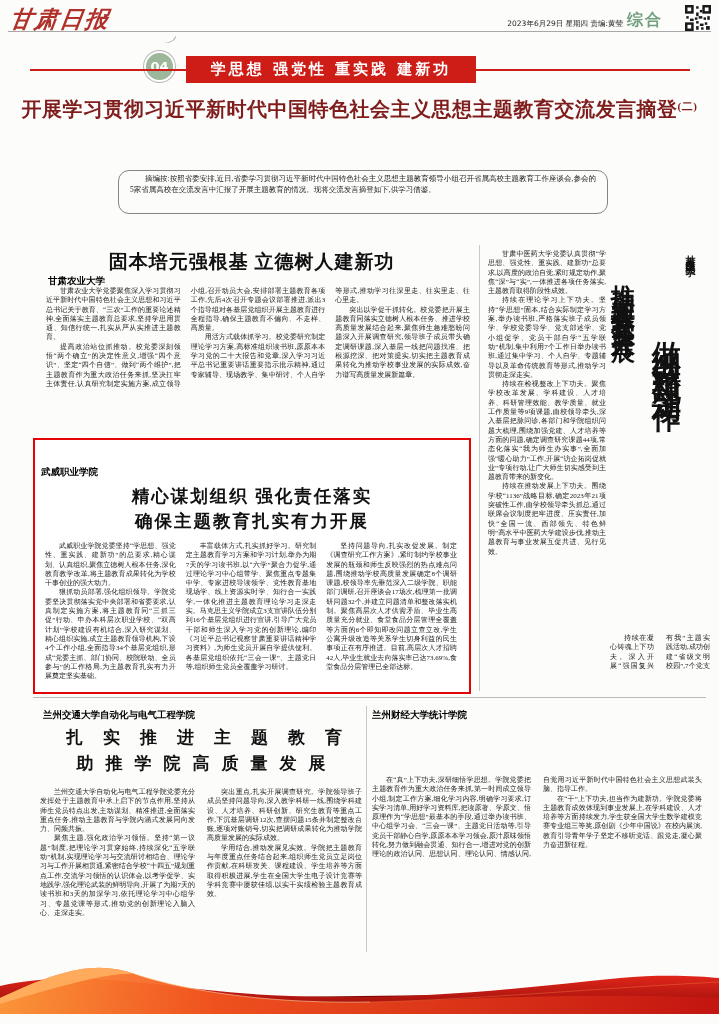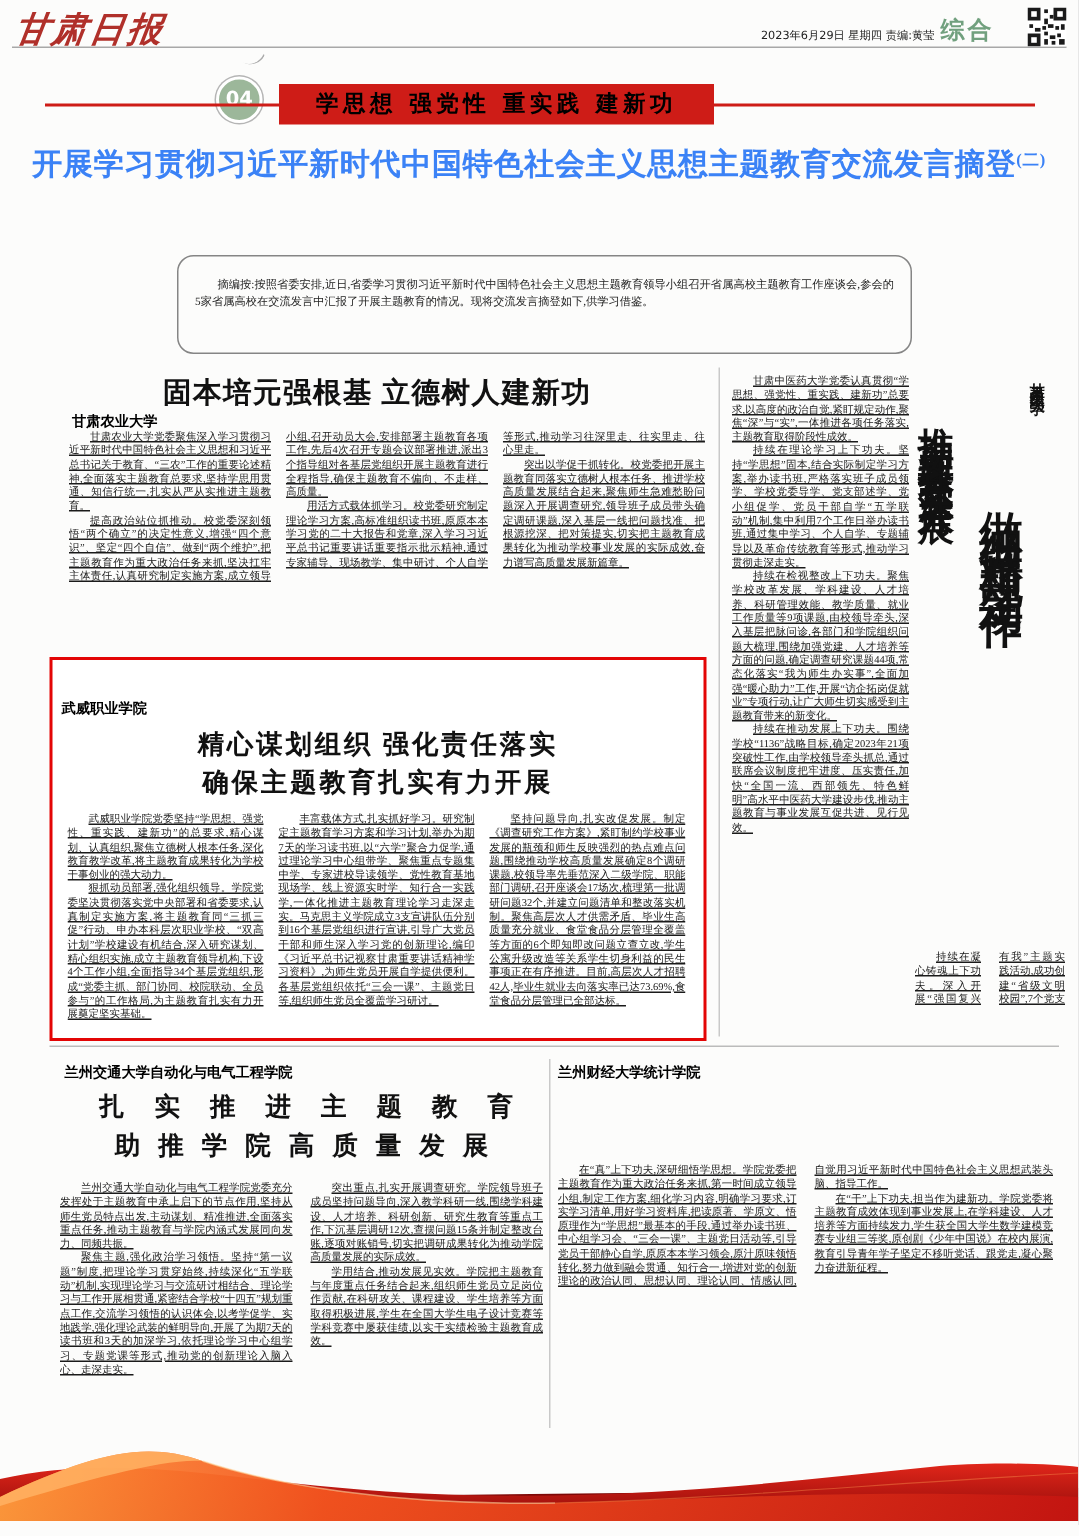--- a/index.html
+++ b/index.html
@@ -14,37 +14,37 @@
   .pagenum{left:144px;top:5px;width:27px;height:27px;background:#9cb79a;border-radius:50%;
            color:#fff;text-align:center;line-height:27px;font-size:13px;font-weight:bold;
            font-family:"DejaVu Sans",sans-serif;border:2px solid #fff;box-shadow:0 0 0 1px #b5b5b5;margin-top:46px;}
   .pagenum-tail{left:161px;top:33px;width:13px;height:11px;border-right:1px solid #aaa;
                 border-bottom-right-radius:13px;transform:rotate(25deg);}
   .dateline{right:96px;top:19px;font-size:7.5px;color:#222;font-family:"DejaVu Sans",sans-serif;}
   .section{right:56px;top:10px;font-size:16px;font-weight:bold;color:#71a07e;letter-spacing:2px;}
   .qr{right:8px;top:5px;width:26px;height:26px;}
 
   
-  .slogan-banner{left:186px;top:56px;width:290px;height:27px;background:#ce1c17;color:#000000;
+  .slogan-banner{left:186px;top:56px;width:290px;height:27px;background:#ce1c17;color:#ffffff;
                  font-size:15px;font-weight:bold;text-align:center;line-height:27px;
                  letter-spacing:3px;font-family:"DejaVu Sans","Liberation Sans",sans-serif;}
   .bline-l{left:30px;top:69px;width:156px;height:2px;background:#ce1c17;}
   .bline-r{left:476px;top:69px;width:214px;height:2px;background:#ce1c17;}
   .main-headline{left:12px;top:96px;width:695px;text-align:center;font-size:20px;
-                 font-weight:bold;white-space:nowrap;letter-spacing:0.5px;color:#3b82f6;}
+                 font-weight:bold;white-space:nowrap;letter-spacing:0.5px;color:#7f1d1d;}
   .main-headline .suffix{font-size:11px;vertical-align:6px;font-weight:bold;}
 
   
   .editor-note{left:118px;top:170px;width:466px;height:38px;border:1px solid #858585;
-               border-radius:11px;padding:13px 11px;font-size:7.5px;line-height:11px;
+               border-radius:11px;padding:2px 11px;font-size:7.5px;line-height:11px;
                text-align:justify;text-indent:2em;color:#222;}
 
   
   .label{font-size:9.5px;font-weight:bold;color:#000;}
-  .body-text{font-size:7px;line-height:9.3px;text-align:justify;color:#1a1a1a;overflow:hidden;text-decoration:underline;}
+  .body-text{font-size:7px;line-height:9.3px;text-align:justify;color:#1a1a1a;overflow:hidden;}
   .body-text p{margin:0;text-indent:2em;}
   .cols3{column-count:3;column-gap:10px;}
   .cols2{column-count:2;column-gap:12px;}
   .vline{background:#c9c9c9;width:1px;}
   .hline{background:#bbb;height:1px;}
 
   
   .a1-label{left:48px;top:231px;margin-top:44px;}
   .a1-headline{left:33px;top:249px;width:437px;text-align:center;font-size:19px;
                font-weight:bold;letter-spacing:1px;}

